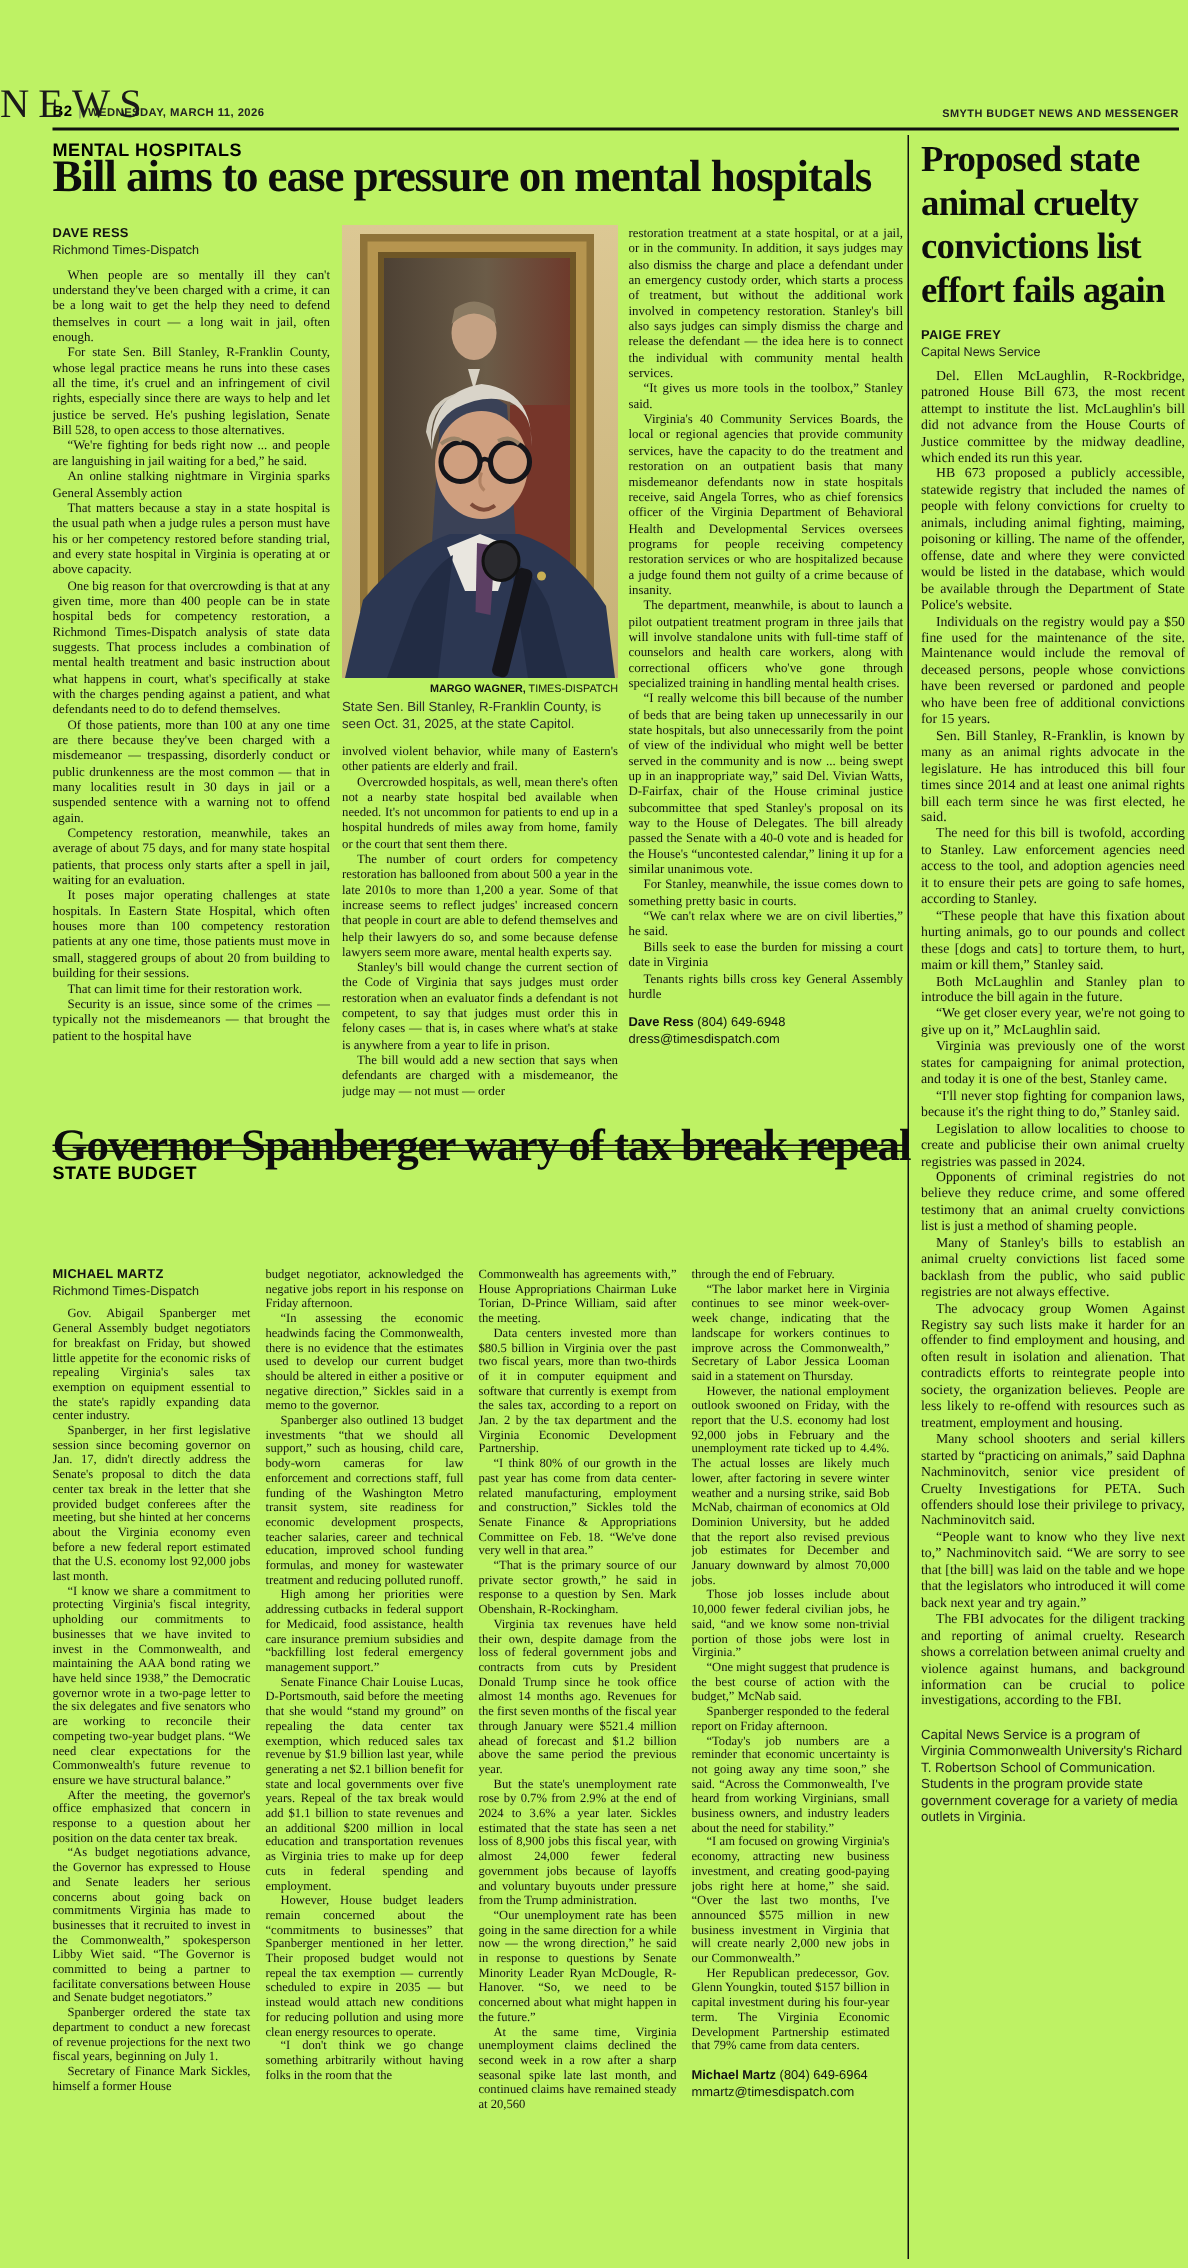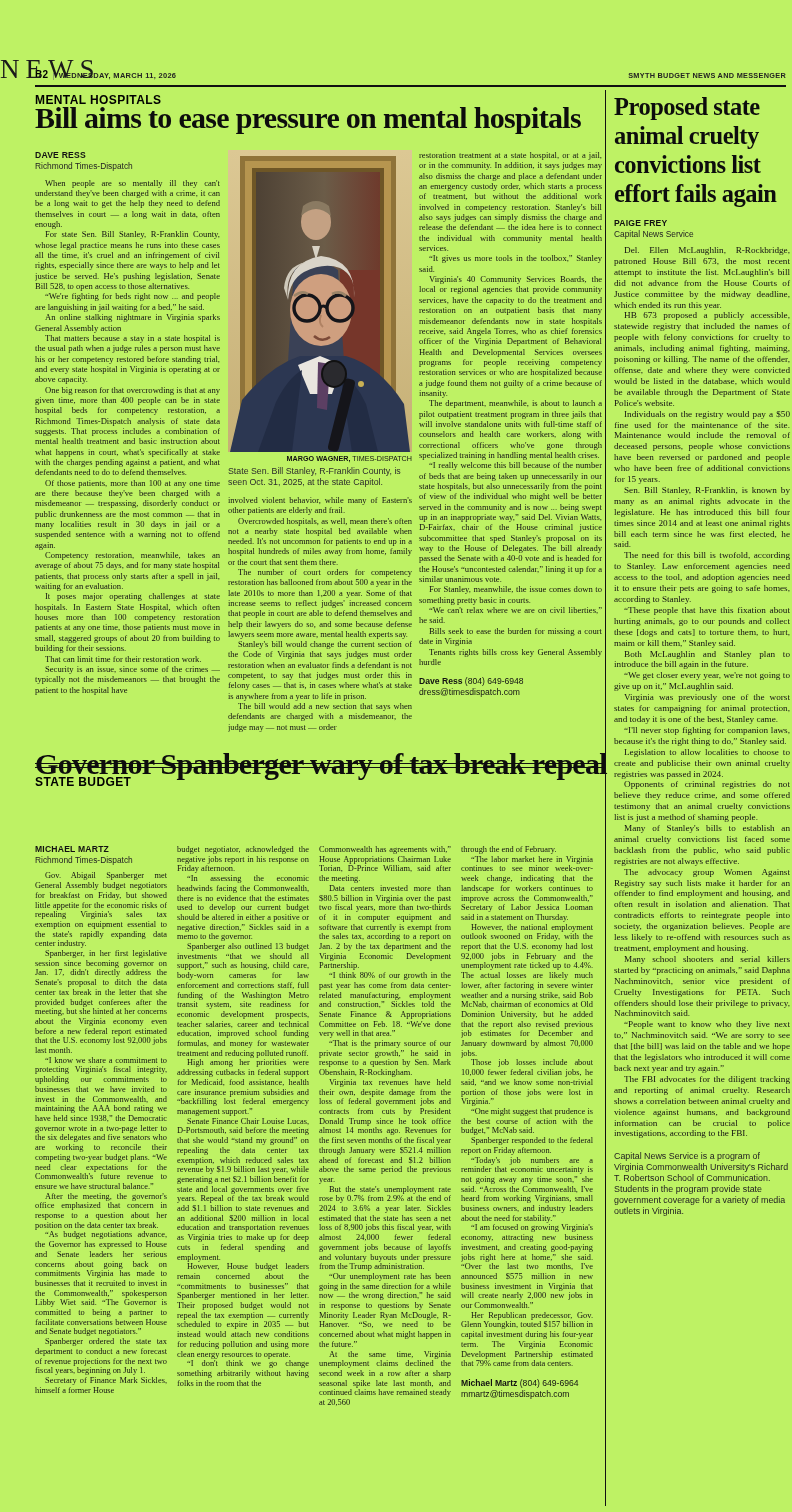--- a/index.html
+++ b/index.html
@@ -66,21 +66,21 @@
 
   <div class="kicker" style="left:35px; top:93px;">MENTAL HOSPITALS</div>
   <div class="headline" style="left:35px; top:101px; font-size:30px;">Bill aims to ease pressure on mental hospitals</div>
 
   <div class="col a1col" style="left:35px; top:150px; height:612px;">
     <div class="byline">
       <span class="bname">DAVE RESS</span>
       <span class="borg">Richmond Times-Dispatch</span>
     </div>
     <div>
-        <p>When people are so mentally ill they can't understand they've been charged with a crime, it can be a long wait to get the help they need to defend themselves in court — a long wait in data, often enough.</p>
+        <p>When people are so mentally ill they can't understand they've been charged with a crime, it can be a long wait to get the help they need to defend themselves in court — a long wait in jail, often enough.</p>
         <p>For state Sen. Bill Stanley, R-Franklin County, whose legal practice means he runs into these cases all the time, it's cruel and an infringement of civil rights, especially since there are ways to help and let justice be served. He's pushing legislation, Senate Bill 528, to open access to those alternatives.</p>
         <p>“We're fighting for beds right now ... and people are languishing in jail waiting for a bed,” he said.</p>
         <p>An online stalking nightmare in Virginia sparks General Assembly action</p>
         <p>That matters because a stay in a state hospital is the usual path when a judge rules a person must have his or her competency restored before standing trial, and every state hospital in Virginia is operating at or above capacity.</p>
         <p>One big reason for that overcrowding is that at any given time, more than 400 people can be in state hospital beds for competency restoration, a Richmond Times-Dispatch analysis of state data suggests. That process includes a combination of mental health treatment and basic instruction about what happens in court, what's specifically at stake with the charges pending against a patient, and what defendants need to do to defend themselves.</p>
         <p>Of those patients, more than 100 at any one time are there because they've been charged with a misdemeanor — trespassing, disorderly conduct or public drunkenness are the most common — that in many localities result in 30 days in jail or a suspended sentence with a warning not to offend again.</p>
         <p>Competency restoration, meanwhile, takes an average of about 75 days, and for many state hospital patients, that process only starts after a spell in jail, waiting for an evaluation.</p>
         <p>It poses major operating challenges at state hospitals. In Eastern State Hospital, which often houses more than 100 competency restoration patients at any one time, those patients must move in small, staggered groups of about 20 from building to building for their sessions.</p>
         <p>That can limit time for their restoration work.</p>
         <p>Security is an issue, since some of the crimes — typically not the misdemeanors — that brought the patient to the hospital have</p>

